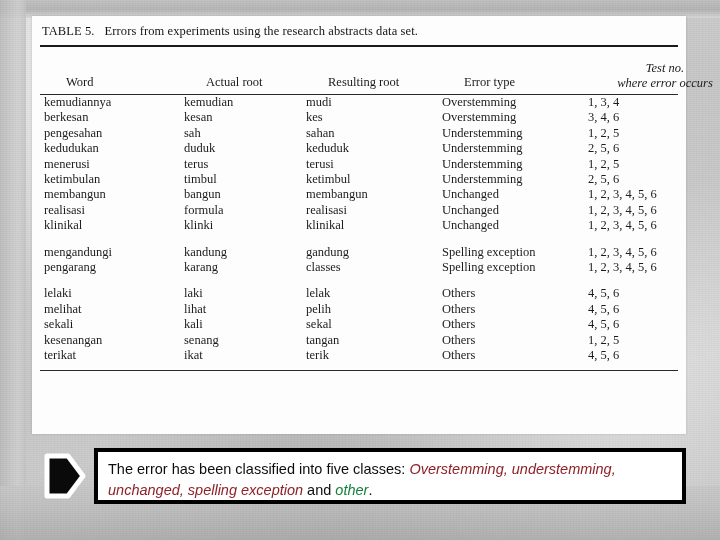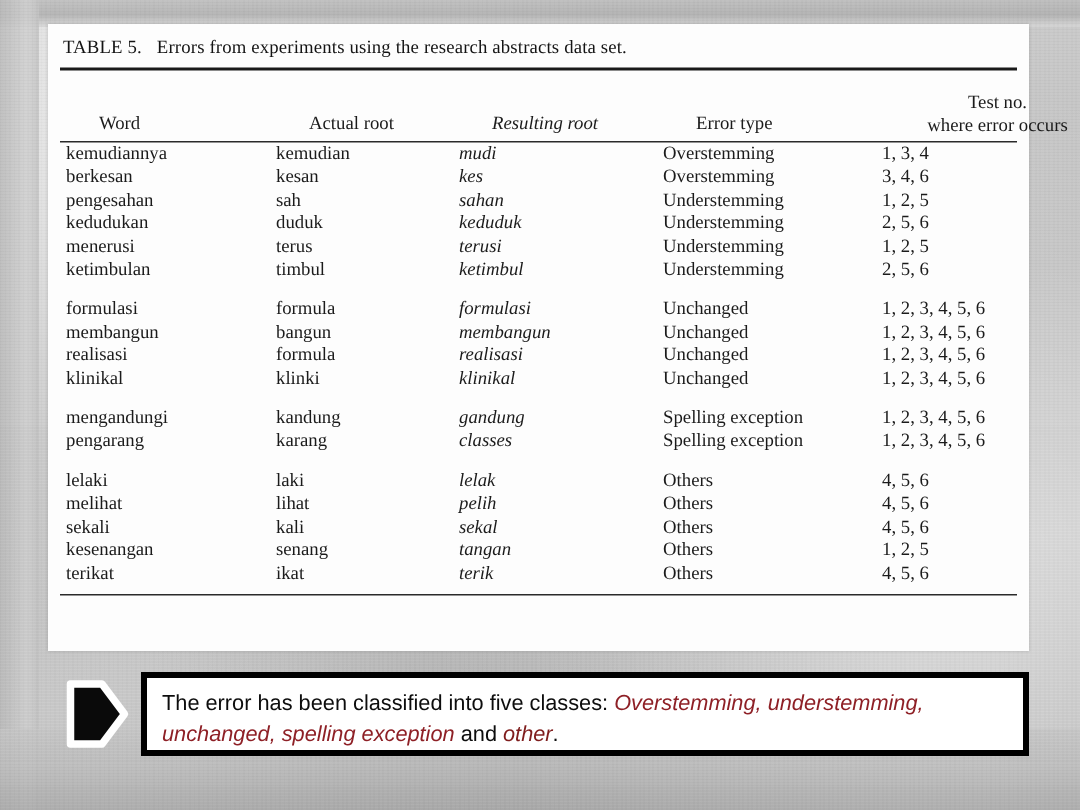--- a/index.html
+++ b/index.html
@@ -101,35 +101,35 @@
   }
   table.errors td {
     padding: 0;
     line-height: 15.4px;
     text-align: left;
     white-space: nowrap;
   }
   
   .c-word   { width: 140px; padding-left: 12px !important; }
   .c-actual { width: 122px; }
-  .c-result { width: 136px; font-style: italic; }
+  .c-result { width: 136px; }
   .c-etype  { width: 146px; }
   .c-test   { width: 110px; }
 
   th.c-word   { padding-left: 34px !important; }
   th.c-actual { padding-left: 6px; }
   th.c-result { padding-left: 2px; }
   th.c-etype  { padding-left: 26px; }
   th.c-test   { padding-left: 0; text-align: center; }
 
   td.c-word   { padding-left: 12px !important; }
   td.c-etype  { padding-left: 6px; }
   td.c-test   { padding-left: 22px; }
 
-  .hdr-two-line { display: block; text-align: center; line-height: 14.5px; }
+  .hdr-two-line { display: block; text-align: center; line-height: 14.5px; font-style: italic; }
 
   .group-gap td { padding-top: 11px !important; }
 
   #thead-wrap { margin-top: 14px; }
 
   
   #callout {
     position: absolute;
     left: 94px;
     top: 448px;
@@ -231,27 +231,20 @@
             <td class="c-etype">Understemming</td>
             <td class="c-test">1, 2, 5</td>
           </tr>
           <tr>
             <td class="c-word">ketimbulan</td>
             <td class="c-actual">timbul</td>
             <td class="c-result">ketimbul</td>
             <td class="c-etype">Understemming</td>
             <td class="c-test">2, 5, 6</td>
           </tr>
-          <tr class="group-gap">
-            <td class="c-word">formulasi</td>
-            <td class="c-actual">formula</td>
-            <td class="c-result">formulasi</td>
-            <td class="c-etype">Unchanged</td>
-            <td class="c-test">1, 2, 3, 4, 5, 6</td>
-          </tr>
           <tr>
             <td class="c-word">membangun</td>
             <td class="c-actual">bangun</td>
             <td class="c-result">membangun</td>
             <td class="c-etype">Unchanged</td>
             <td class="c-test">1, 2, 3, 4, 5, 6</td>
           </tr>
           <tr>
             <td class="c-word">realisasi</td>
             <td class="c-actual">formula</td>
@@ -321,15 +314,15 @@
     <div class="rule-thin" style="margin-top:6px;"></div>
   </div>
 
   <div id="arrow-bullet">
     <svg viewBox="0 0 46 48" width="46" height="48" aria-hidden="true">
       <path d="M5 4 H26 L41 24 L26 44 H5 Z" fill="#0a0a0a" stroke="#ffffff" stroke-width="5" stroke-linejoin="round"></path>
     </svg>
   </div>
 
   <div id="callout">
-    <span><span>The error has been classified into five classes: </span><span class="hl" style="color: rgb(142, 32, 38);">Overstemming, understemming, unchanged, spelling exception</span><span> and </span><span class="hl" style="color: #7f1d1d;">other</span><span>.</span></span>
+    <span><span>The error has been classified into five classes: </span><span class="hl" style="color: rgb(142, 32, 38);">Overstemming, understemming, unchanged, spelling exception</span><span> and </span><span class="hl" style="color: #15803d;">other</span><span>.</span></span>
   </div>
 </div>
 
 </body></html>

